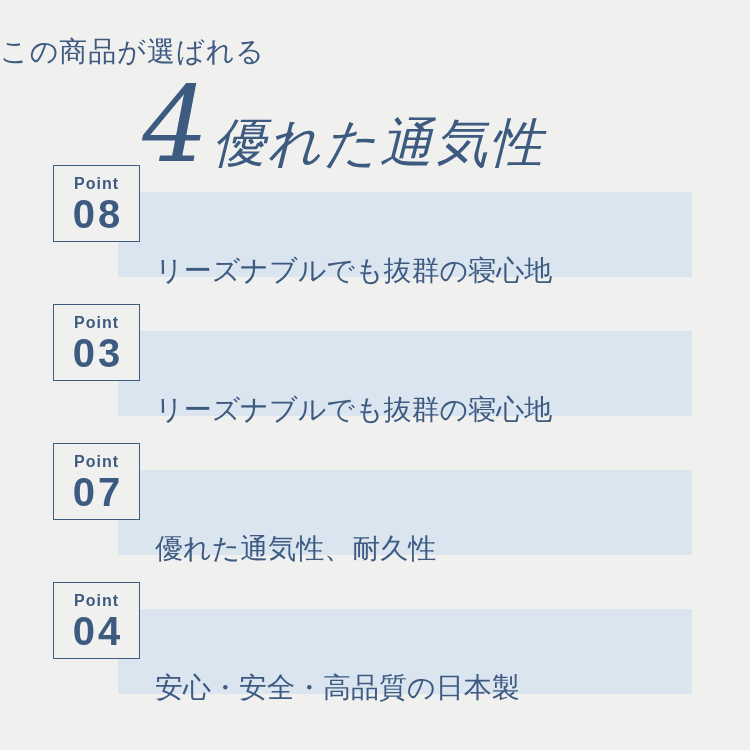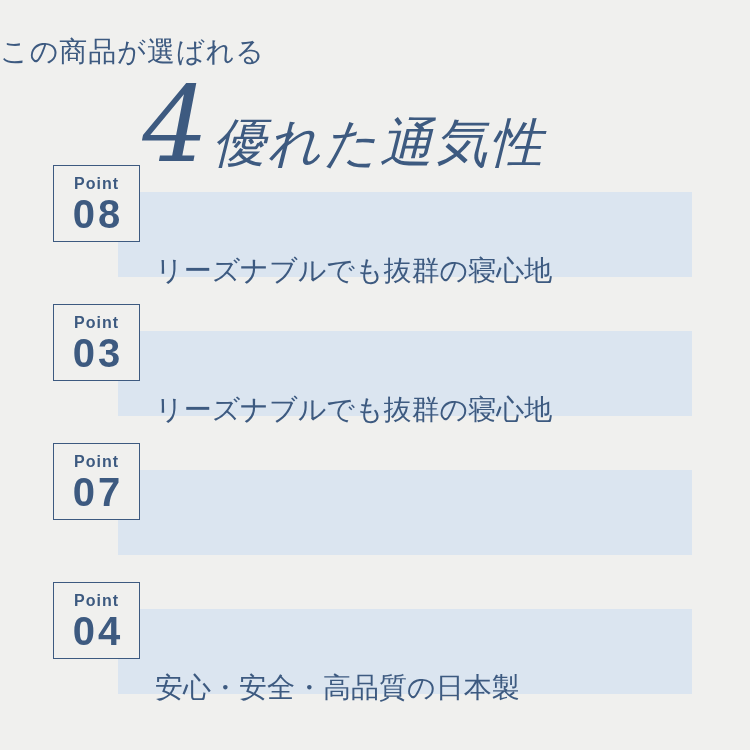--- a/index.html
+++ b/index.html
@@ -133,20 +133,21 @@
     </div>
     <div class="band-text">リーズナブルでも抜群の寝心地</div>
   </div>
 
   <div class="point-row row-2">
     <div class="band"></div>
     <div class="point-box">
       <span class="point-label">Point</span>
       <span class="point-number">07</span>
     </div>
+    <div class="band-text">優れた通気性、耐久性</div>
   </div>
 
   <div class="point-row row-3">
     <div class="band"></div>
     <div class="point-box">
       <span class="point-label">Point</span>
       <span class="point-number">04</span>
     </div>
     <div class="band-text">安心・安全・高品質の日本製</div>
   </div>

